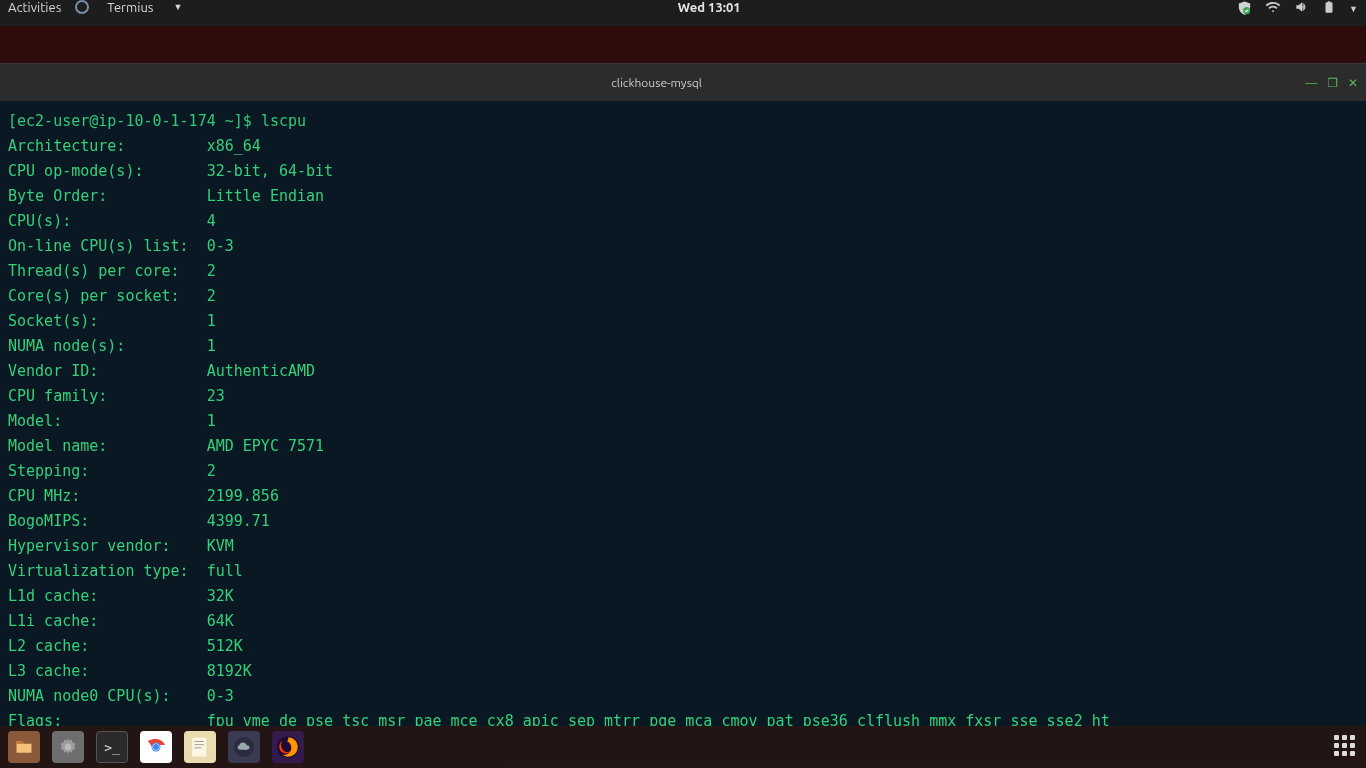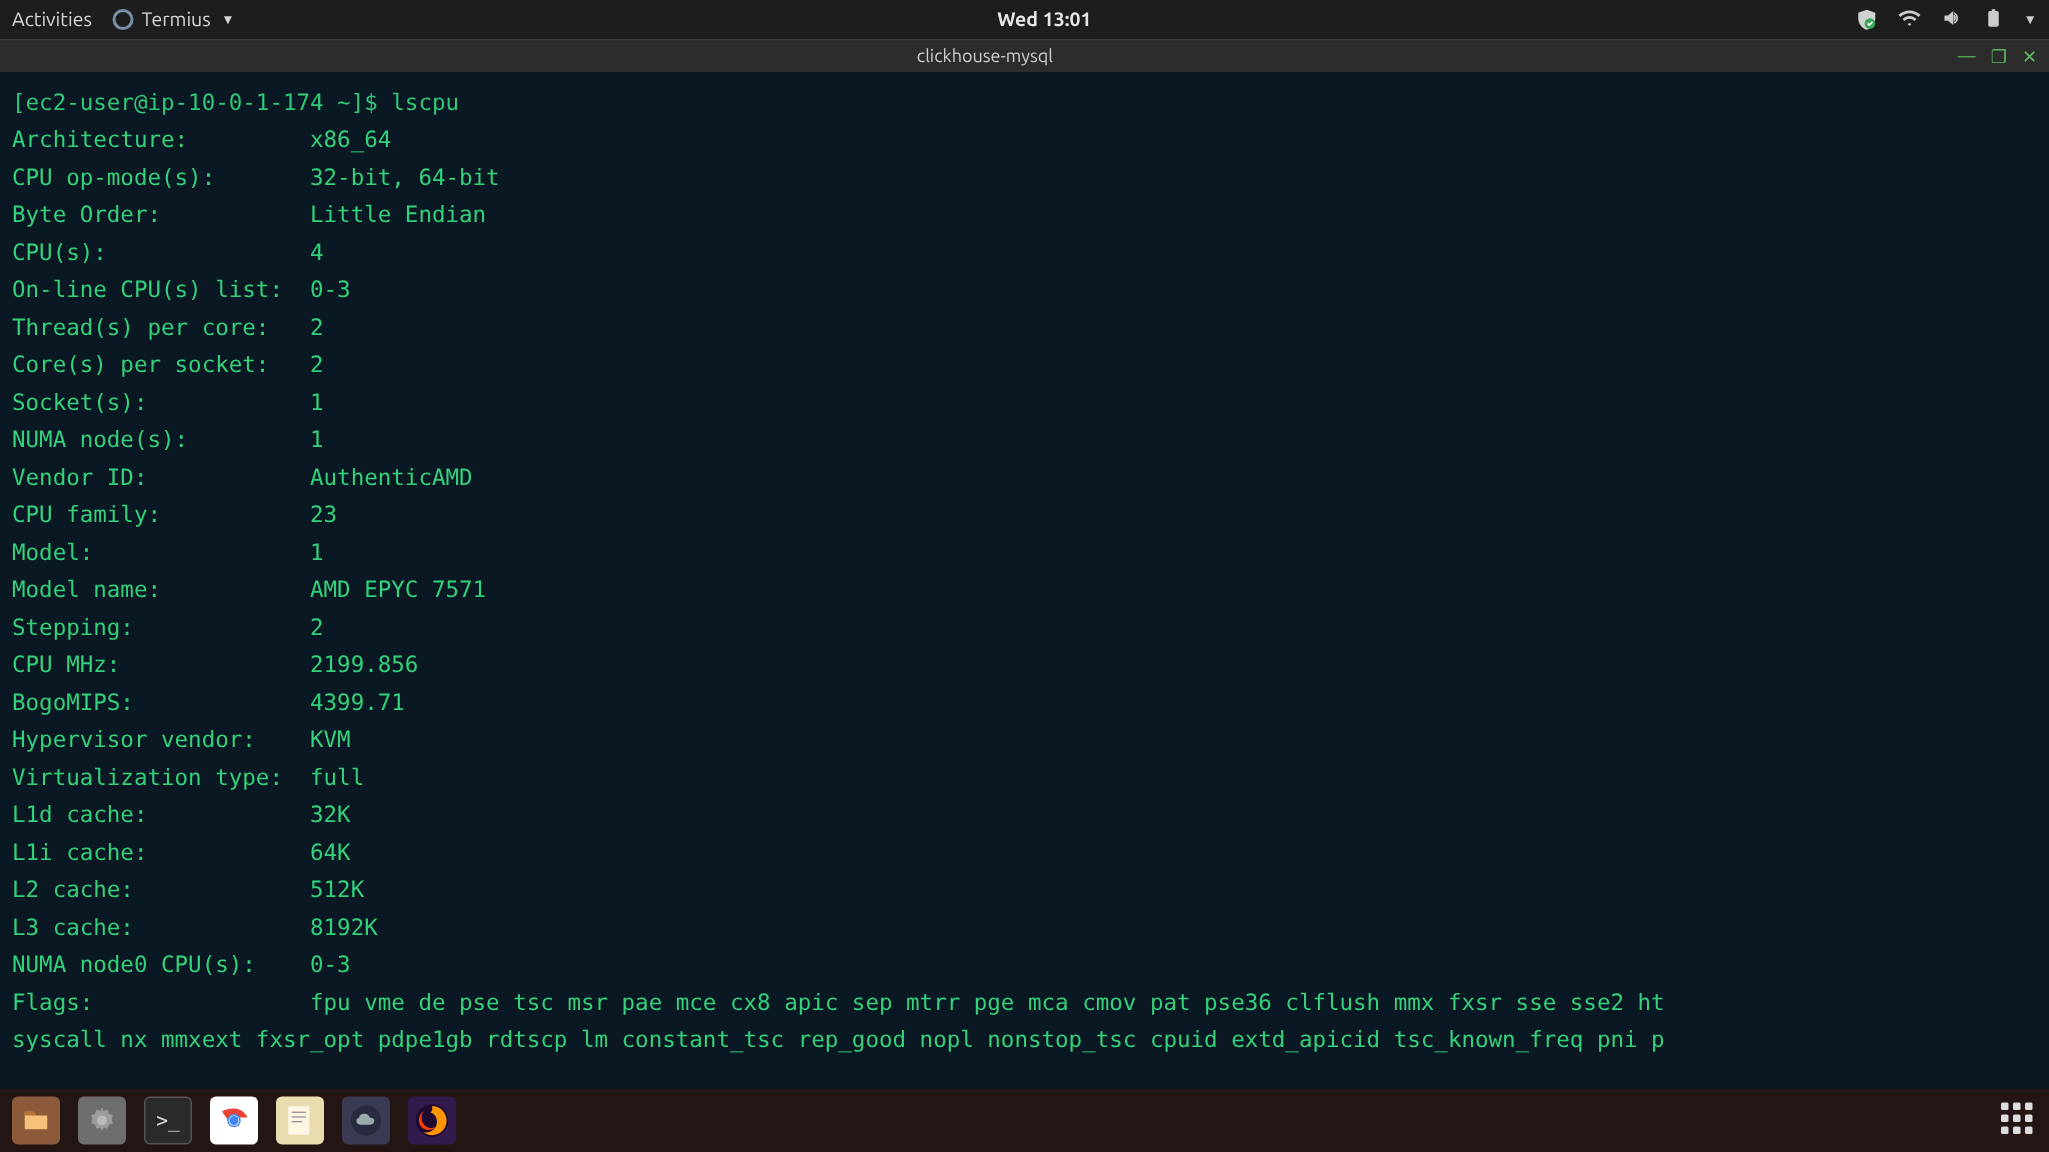--- a/index.html
+++ b/index.html
@@ -1,33 +1,33 @@
 <!DOCTYPE html>
 <html><head>
 <meta charset="utf-8">
 <style>
   * { margin:0; padding:0; box-sizing:border-box; }
   html,body { width:1366px; height:768px; overflow:hidden; font-family:"Ubuntu",Arial,sans-serif; }
   body { background:#2e0c0c; display:flex; flex-direction:column; }
 
   
-  .topbar { height:26px; background:#1d1d1d; color:#d6d6d6; display:flex; align-items:center; font-size:13px; padding:0 8px; }
+  .topbar { height:26px; background:#1d1d1d; color:#d6d6d6; display:flex; align-items:flex-start; font-size:13px; padding:0 8px; }
   .topbar .left { display:flex; align-items:center; gap:14px; }
   .topbar .center { flex:1; text-align:center; font-weight:600; color:#e6e6e6;}
   .topbar .right { display:flex; align-items:center; gap:12px; }
-  .appmenu { display:flex; align-items:center; gap:5px;}
+  .appmenu { display:flex; align-items:center; gap:18px;}
   .appmenu .circ { width:14px; height:14px; border:2px solid #7a8fa6; border-radius:50%; }
   .dd { font-size:9px; margin-left:2px;}
   .shield { width:17px; height:17px; display:inline-block; position:relative;}
   .shield svg{width:17px;height:17px;}
   .tri{font-size:9px;color:#ccc;}
   .tray-ico{color:#ccc;font-size:14px;}
 
   
-  .win-titlebar { height:22px; background:#2c2c2c; color:#ccc; display:flex; align-items:center; font-size:12px; padding:0 8px; border-top:1px solid #3a3a3a;}
+  .win-titlebar { height:38px; background:#2c2c2c; color:#ccc; display:flex; align-items:center; font-size:12px; padding:0 8px; border-top:1px solid #3a3a3a;margin-top:37px;}
   .win-titlebar .wtitle { flex:1; text-align:center; color:#cfcfcf;}
   .win-titlebar .wbuttons { display:flex; gap:10px; color:#9aa; }
   .wbuttons span{cursor:pointer;}
 
   
   .terminal { flex:1; background:#0a1824; color:#33d17a; font-family:"DejaVu Sans Mono","Liberation Mono",monospace; font-size:15px; line-height:25px; padding:8px 8px 0 8px; white-space:pre; overflow:hidden; letter-spacing:0px;}
   .terminal .prompt { color:#2fc977; }
   .terminal .cmd { color:#2fc977; }
 
   

